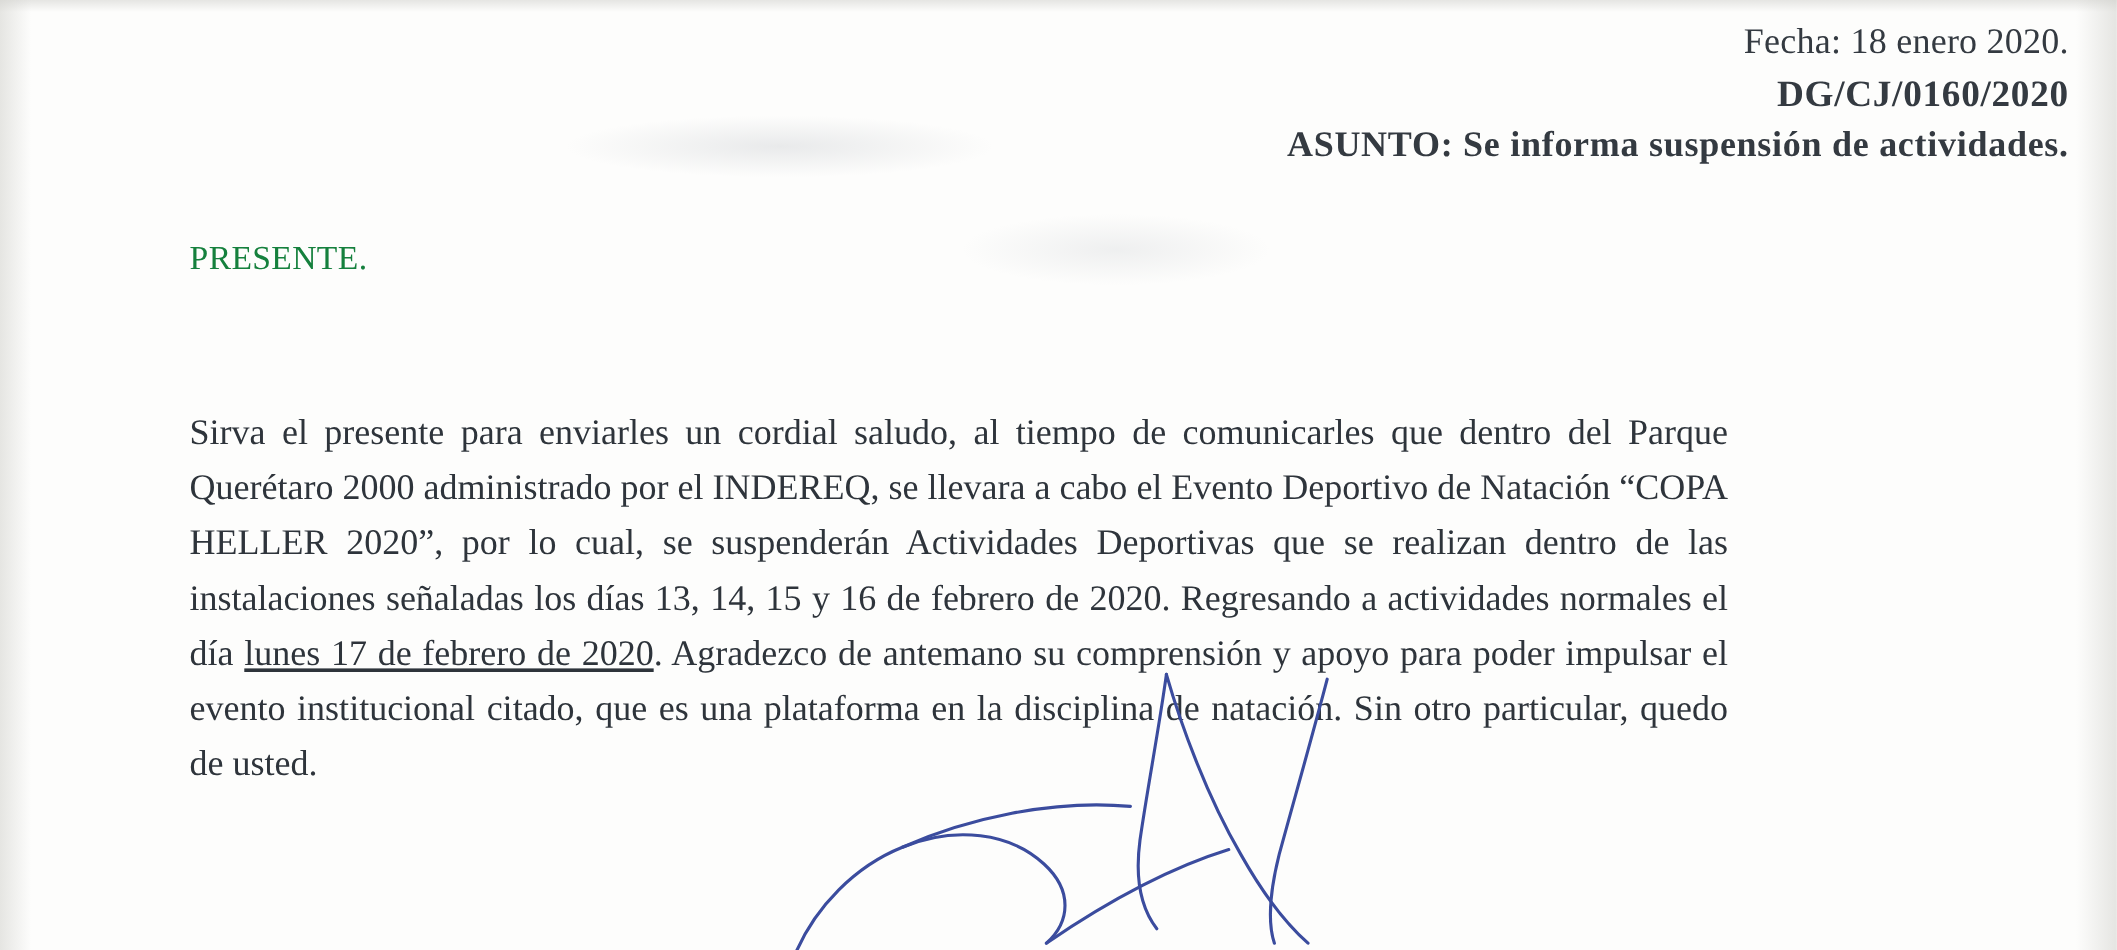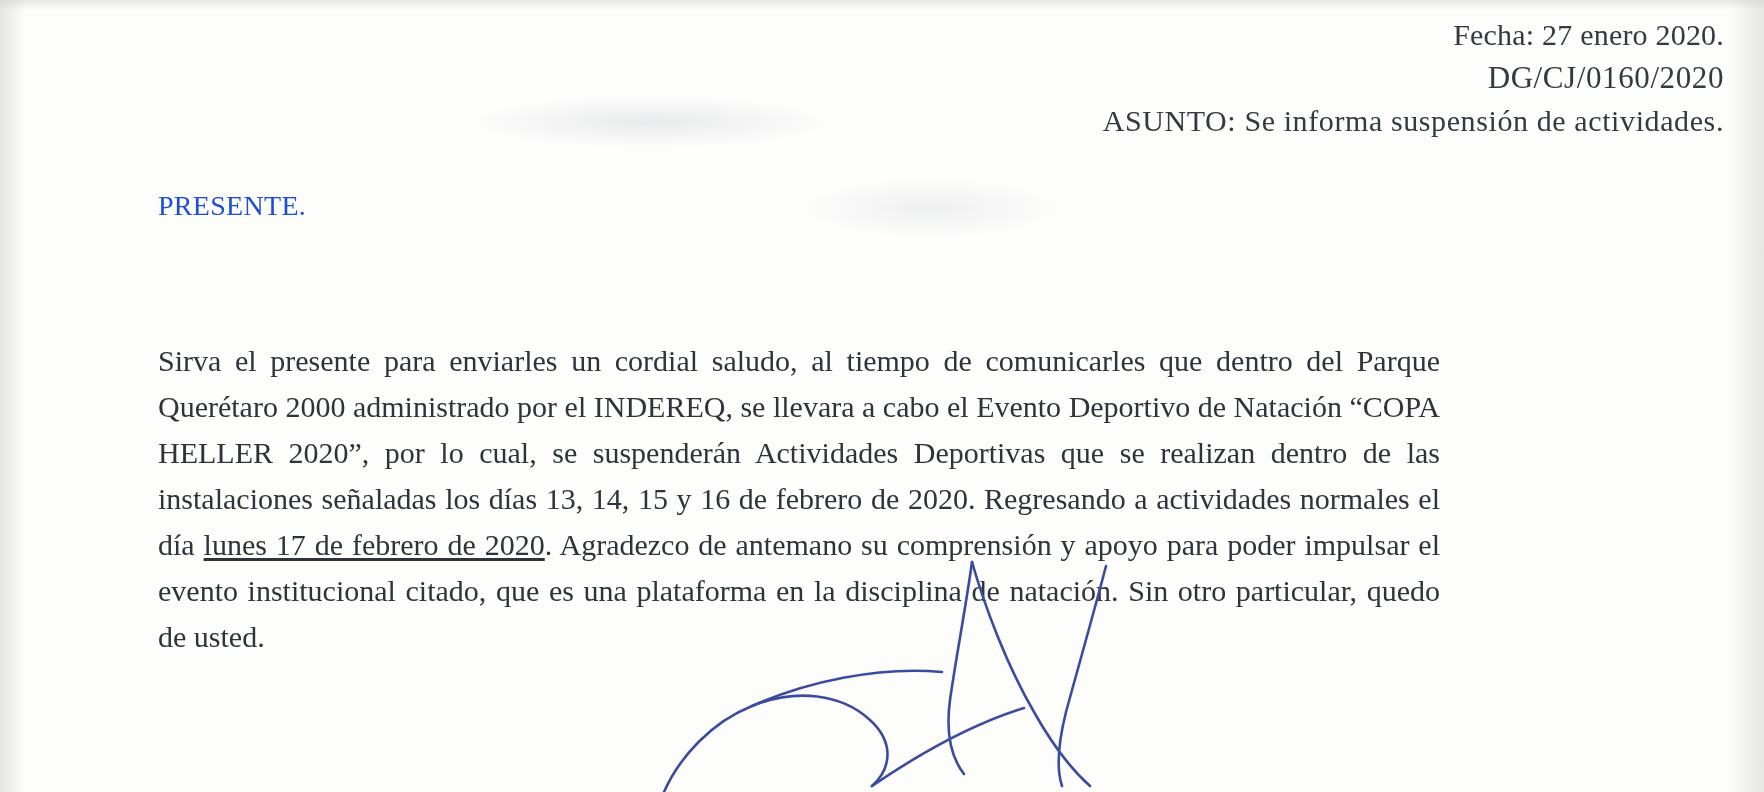--- a/index.html
+++ b/index.html
@@ -56,21 +56,21 @@
     text-align: right;
     width: 1000px;
   }
   .hdr-line {
     font-size: 30px;
     line-height: 42px;
     color: #343a41;
     letter-spacing: .2px;
   }
   .hdr-line.bold {
-    font-weight: normal;
+    font-weight: bold;
     letter-spacing: .6px;
   }
   .hdr-code {
     font-size: 31px;
     line-height: 44px;
   }
 
   .addressee {
     position: absolute;
     left: 158px;
@@ -81,22 +81,22 @@
     font-size: 34px;
     font-weight: bold;
     letter-spacing: .4px;
     line-height: 44px;
     color: #2d333a;
   }
   .addressee-sub {
     font-size: 28px;
     line-height: 40px;
     letter-spacing: .3px;
-    color: #1d4ed8;
-    margin-top: 6px;
+    color: #15803d;
+    margin-top: 16px;
   }
 
   .body-block {
     position: absolute;
     left: 158px;
     top: 338px;
     width: 1282px;
     font-size: 30px;
     line-height: 46px;
     text-align: justify;
@@ -146,21 +146,21 @@
 <div id="page">
 
   <div id="scan-shade-top"></div>
   <div id="scan-shade-left"></div>
   <div id="scan-shade-right"></div>
 
   <div id="stamp-ghost"></div>
   <div id="stamp-ghost2"></div>
 
   <div class="header-block">
-    <div class="hdr-line">Fecha: 27 enero 2020.</div>
+    <div class="hdr-line">Fecha: 18 enero 2020.</div>
     <div class="hdr-line bold hdr-code">DG/CJ/0160/2020</div>
     <div class="hdr-line bold">ASUNTO: Se informa suspensión de actividades.</div>
   </div>
 
   <div class="addressee">
     <div class="addressee-sub">PRESENTE.</div>
   </div>
 
   <div class="body-block">
     <p id="body-paragraph"><span>Sirva el presente para enviarles un cordial saludo, al tiempo de comunicarles que dentro del Parque Querétaro 2000 administrado por el INDEREQ, se llevara a cabo el Evento Deportivo de Natación </span><span class="b">“COPA HELLER 2020”</span><span>, por lo cual, se suspenderán Actividades Deportivas que se realizan dentro de las instalaciones señaladas los días </span><span class="b">13, 14, 15 y 16 de febrero de 2020</span><span>. Regresando a actividades normales el día </span><span class="u">lunes 17 de febrero de 2020</span><span>. Agradezco de antemano su comprensión y apoyo para poder impulsar el evento institucional citado, que es una plataforma en la disciplina de natación. Sin otro particular, quedo de usted.</span></p>

